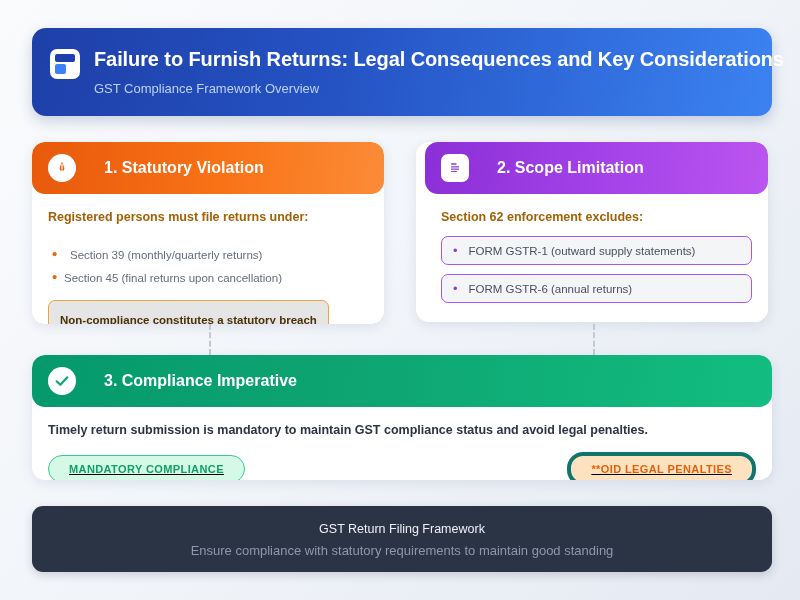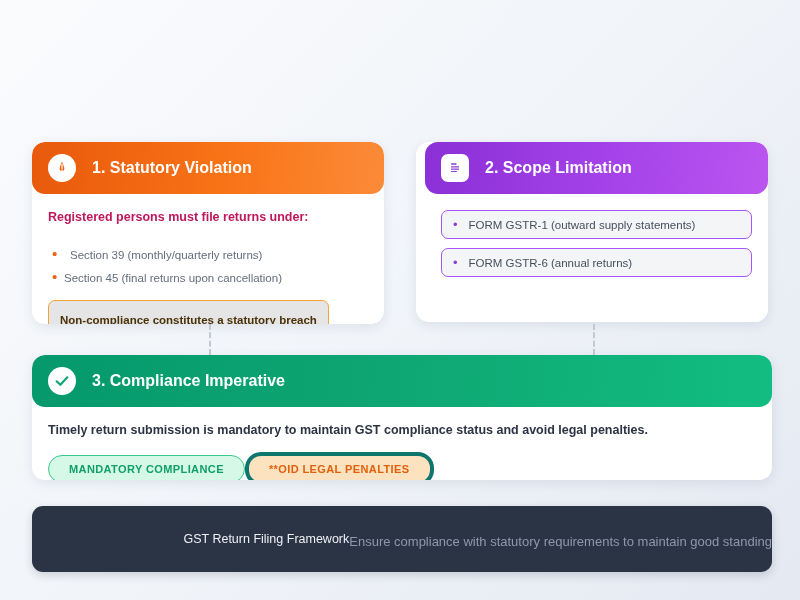--- a/index.html
+++ b/index.html
@@ -87,21 +87,21 @@
     position: absolute;
     background: #ffffff;
     border-radius: 13px;
     box-shadow: 0 3px 12px rgba(40,60,110,0.10);
     overflow: hidden;
   }
   .card-head {
     height: 52px;
     display: flex;
     align-items: center;
-    gap: 16px;
+    gap: 28px;
     padding: 0 16px;
     border-radius: 13px;
   }
   .card-head-title {
     font-size: 16px;
     font-weight: bold;
     color: #ffffff;
     white-space: nowrap;
   }
   .head-icon {
@@ -114,21 +114,21 @@
     justify-content: center;
     flex: 0 0 auto;
   }
   .head-icon.sq { border-radius: 7px; }
 
   .card-body { padding: 16px 16px 0 16px; }
 
   .body-heading {
     font-size: 12.5px;
     font-weight: bold;
-    color: #be185d;
+    color: #a16207;
     margin-bottom: 12px;
     white-space: nowrap;
   }
 
   
   #card-violation { left: 32px; top: 142px; width: 352px; height: 182px; }
   #card-violation .card-head {
     background: linear-gradient(95deg, #e8590c 0%, #f97316 55%, #fb8b38 100%);
   }
   .bullet-list { list-style: none; }
@@ -200,21 +200,23 @@
   }
   .imperative-text {
     font-size: 12.5px;
     font-weight: bold;
     color: #2c3443;
     margin-bottom: 15px;
     white-space: nowrap;
   }
   .badge-row {
     display: flex;
-    align-items: center;
+    justify-content: space-between;
+    align-items: center;
+    text-decoration: underline;
   }
   .badge {
     border-radius: 16px;
     padding: 7px 20px;
     font-size: 11px;
     font-weight: bold;
     letter-spacing: 0.4px;
     white-space: nowrap;
   }
   .badge-green {
@@ -242,22 +244,23 @@
   
   .footer {
     position: absolute;
     left: 32px;
     top: 506px;
     width: 740px;
     height: 66px;
     background: #2b3444;
     border-radius: 11px;
     display: flex;
-    align-items: center;
-    justify-content: flex-end;
+    flex-direction: column;
+    align-items: center;
+    justify-content: center;
     box-shadow: 0 3px 10px rgba(30,40,60,0.18);
   }
   .footer-title {
     font-size: 12.5px;
     color: #eef1f6;
     line-height: 18px;
     white-space: nowrap;
   }
   .footer-sub {
     font-size: 13px;
@@ -265,20 +268,32 @@
     line-height: 16px;
     margin-top: 5px;
     white-space: nowrap;
   }
 </style>
 </head>
 <body>
 
 <div class="canvas">
 
+  <div class="banner">
+    <div class="banner-row">
+      <div class="banner-icon">
+        <div class="bar-top"></div>
+        <div class="bar-bot"></div>
+      </div>
+      <div class="banner-texts">
+        <div class="banner-title">Failure to Furnish Returns: Legal Consequences and Key Considerations</div>
+        <div class="banner-sub">GST Compliance Framework Overview</div>
+      </div>
+    </div>
+  </div>
 
   <div class="card" id="card-violation">
     <div class="card-head">
       <div class="head-icon">
         <svg width="18" height="18" viewBox="0 0 24 24" aria-hidden="true">
           <path d="M12 3.2 C13.5 8 15.2 10 15.2 13 a3.2 3.2 0 0 1-6.4 0 c0-3 1.7-5 3.2-9.8 z" fill="#f2610c"></path>
           <rect x="11.2" y="6.5" width="1.7" height="7" rx="0.8" fill="#ffffff"></rect>
           <circle cx="12" cy="15.2" r="1.05" fill="#ffffff"></circle>
         </svg>
       </div>
@@ -309,20 +324,21 @@
           <rect x="4" y="2.5" width="16" height="19" rx="2.2" fill="#ffffff"></rect>
           <rect x="6.6" y="5.6" width="7.6" height="2.2" rx="1" fill="#8b3fd9"></rect>
           <rect x="6.6" y="9.7" width="10.8" height="1.5" rx="0.7" fill="#8b3fd9"></rect>
           <rect x="6.6" y="12.8" width="10.8" height="1.5" rx="0.7" fill="#8b3fd9"></rect>
           <rect x="6.6" y="15.9" width="8" height="1.5" rx="0.7" fill="#8b3fd9"></rect>
         </svg>
       </div>
       <div class="card-head-title">2. Scope Limitation</div>
     </div>
     <div class="card-body">
+      <div class="body-heading">Section 62 enforcement excludes:</div>
       <div class="pill-item">
         <span class="dot">•</span>
         <span class="txt">FORM GSTR-1 (outward supply statements)</span>
       </div>
       <div class="pill-item">
         <span class="dot">•</span>
         <span class="txt">FORM GSTR-6 (annual returns)</span>
       </div>
     </div>
   </div>

